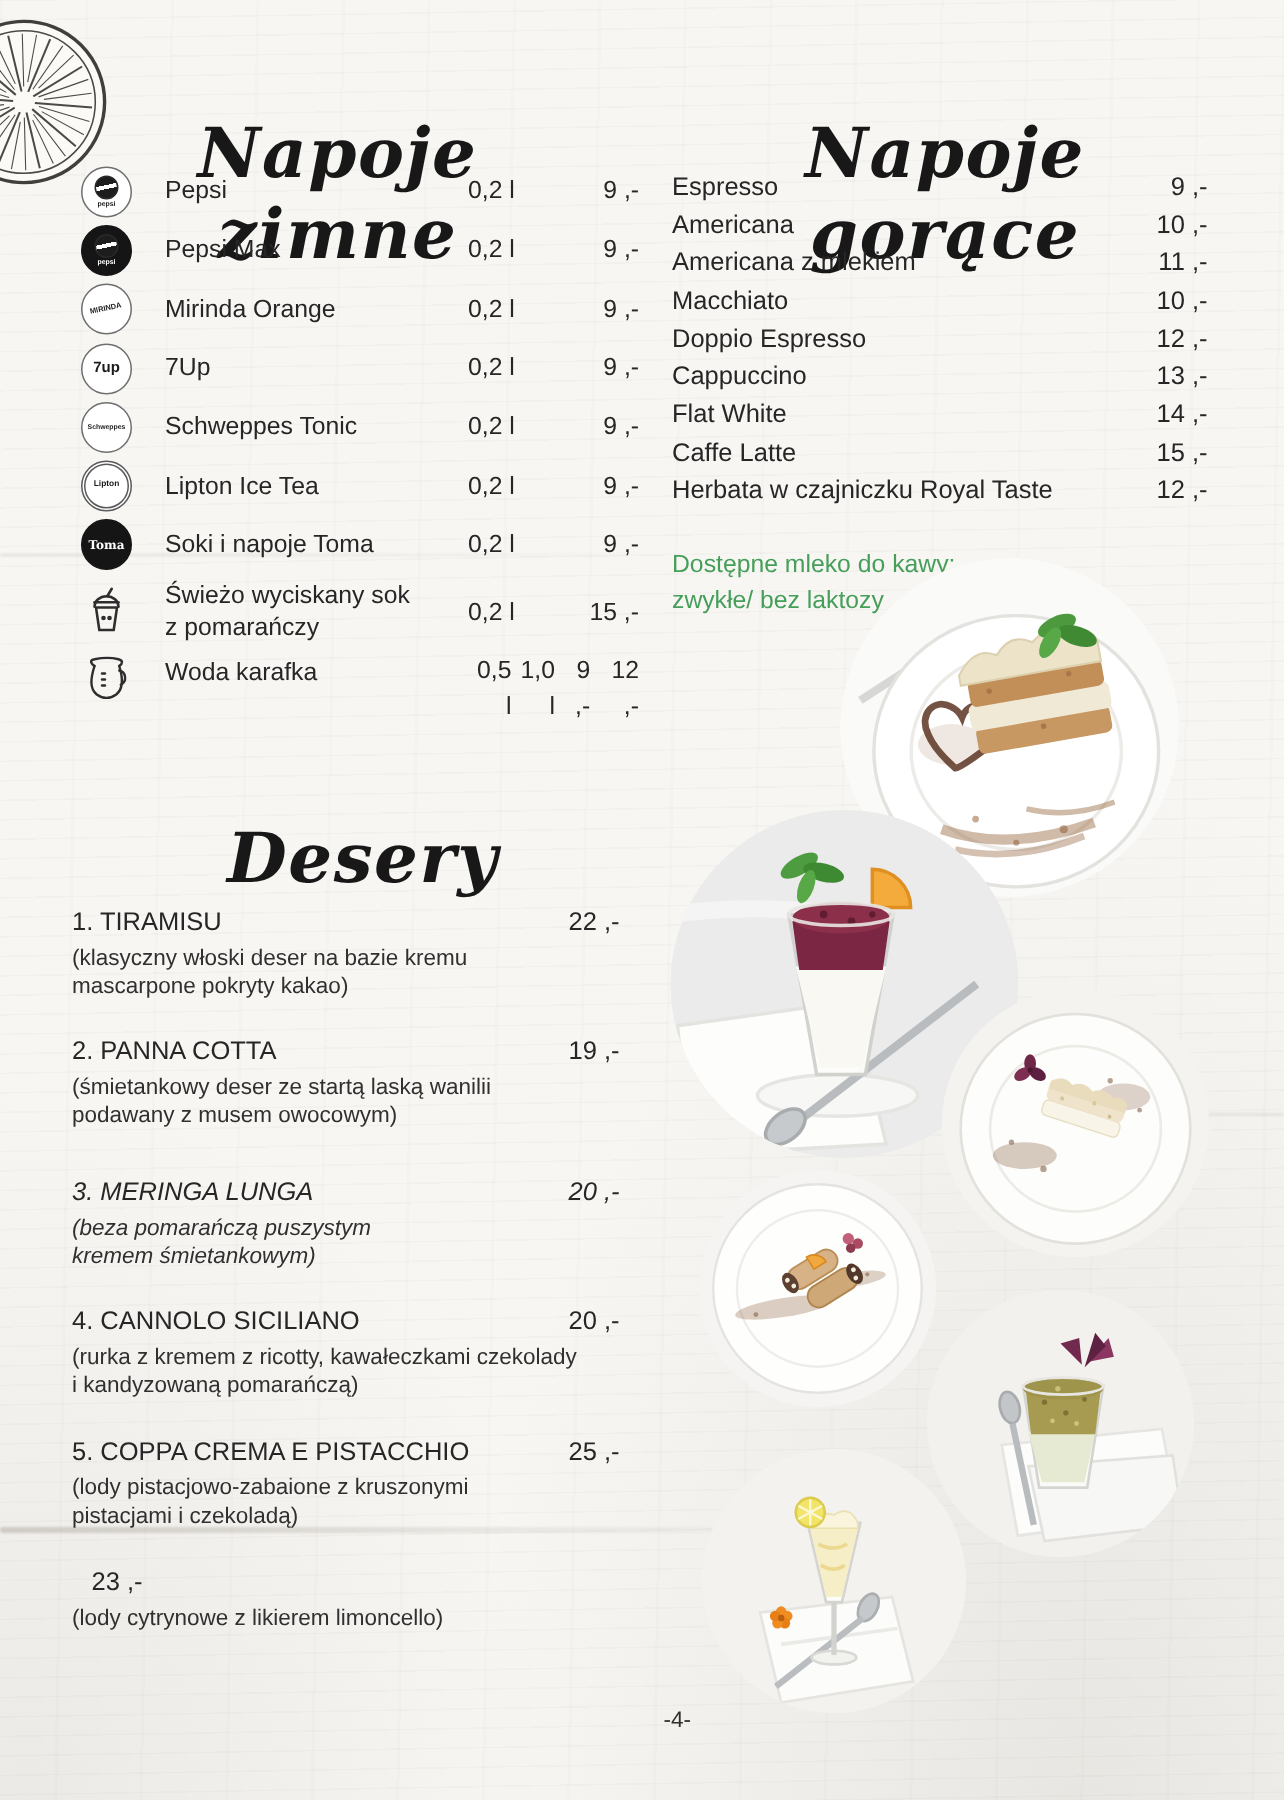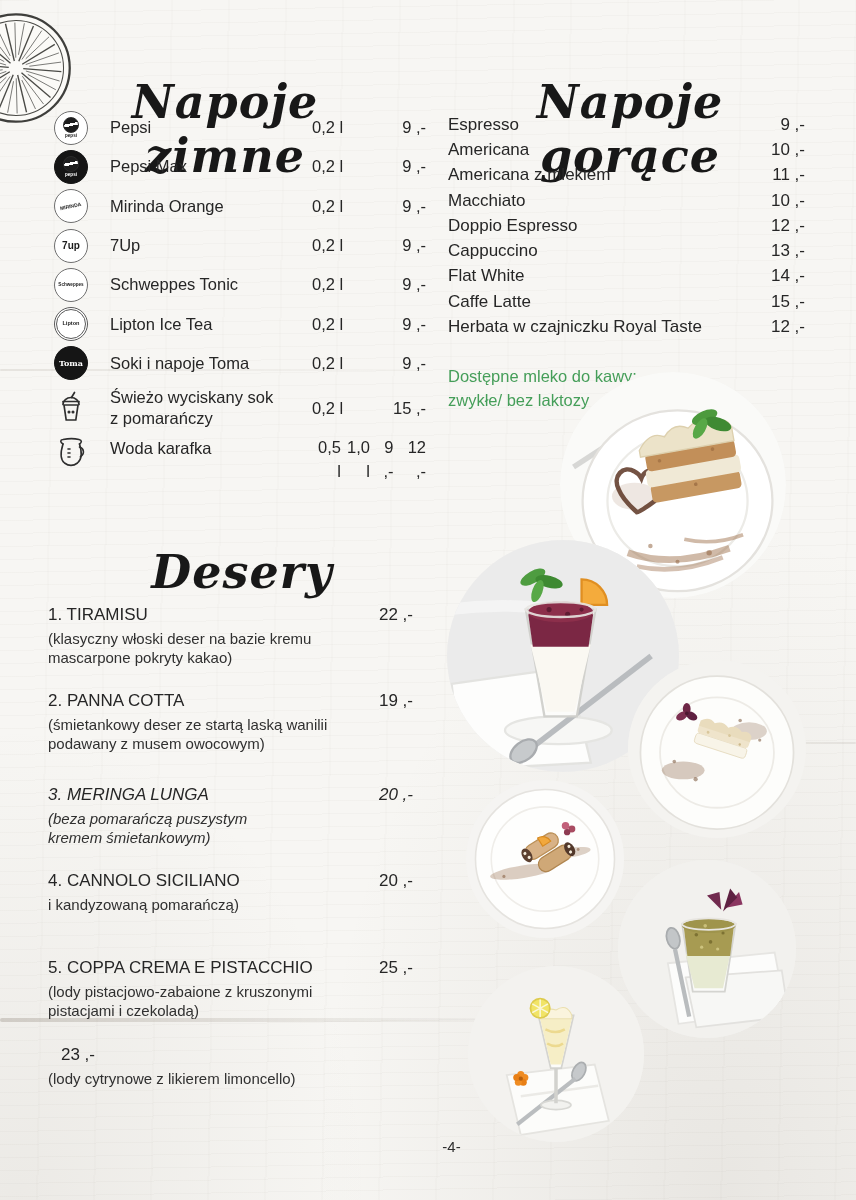--- a/index.html
+++ b/index.html
@@ -325,20 +325,21 @@
           <div>(beza pomarańczą puszystym</div>
           <div>kremem śmietankowym)</div>
         </div>
     </div>
     <div class="dessert d4">
       <div class="dhead">
           <span class="n">4. CANNOLO SICILIANO</span>
           <span class="p">20 ,-</span>
         </div>
       <div class="desc">
+          <div>(rurka z kremem z ricotty, kawałeczkami czekolady</div>
           <div>i kandyzowaną pomarańczą)</div>
         </div>
     </div>
     <div class="dessert d5">
       <div class="dhead">
           <span class="n">5. COPPA CREMA E PISTACCHIO</span>
           <span class="p">25 ,-</span>
         </div>
       <div class="desc">
           <div>(lody pistacjowo-zabaione z kruszonymi</div>

